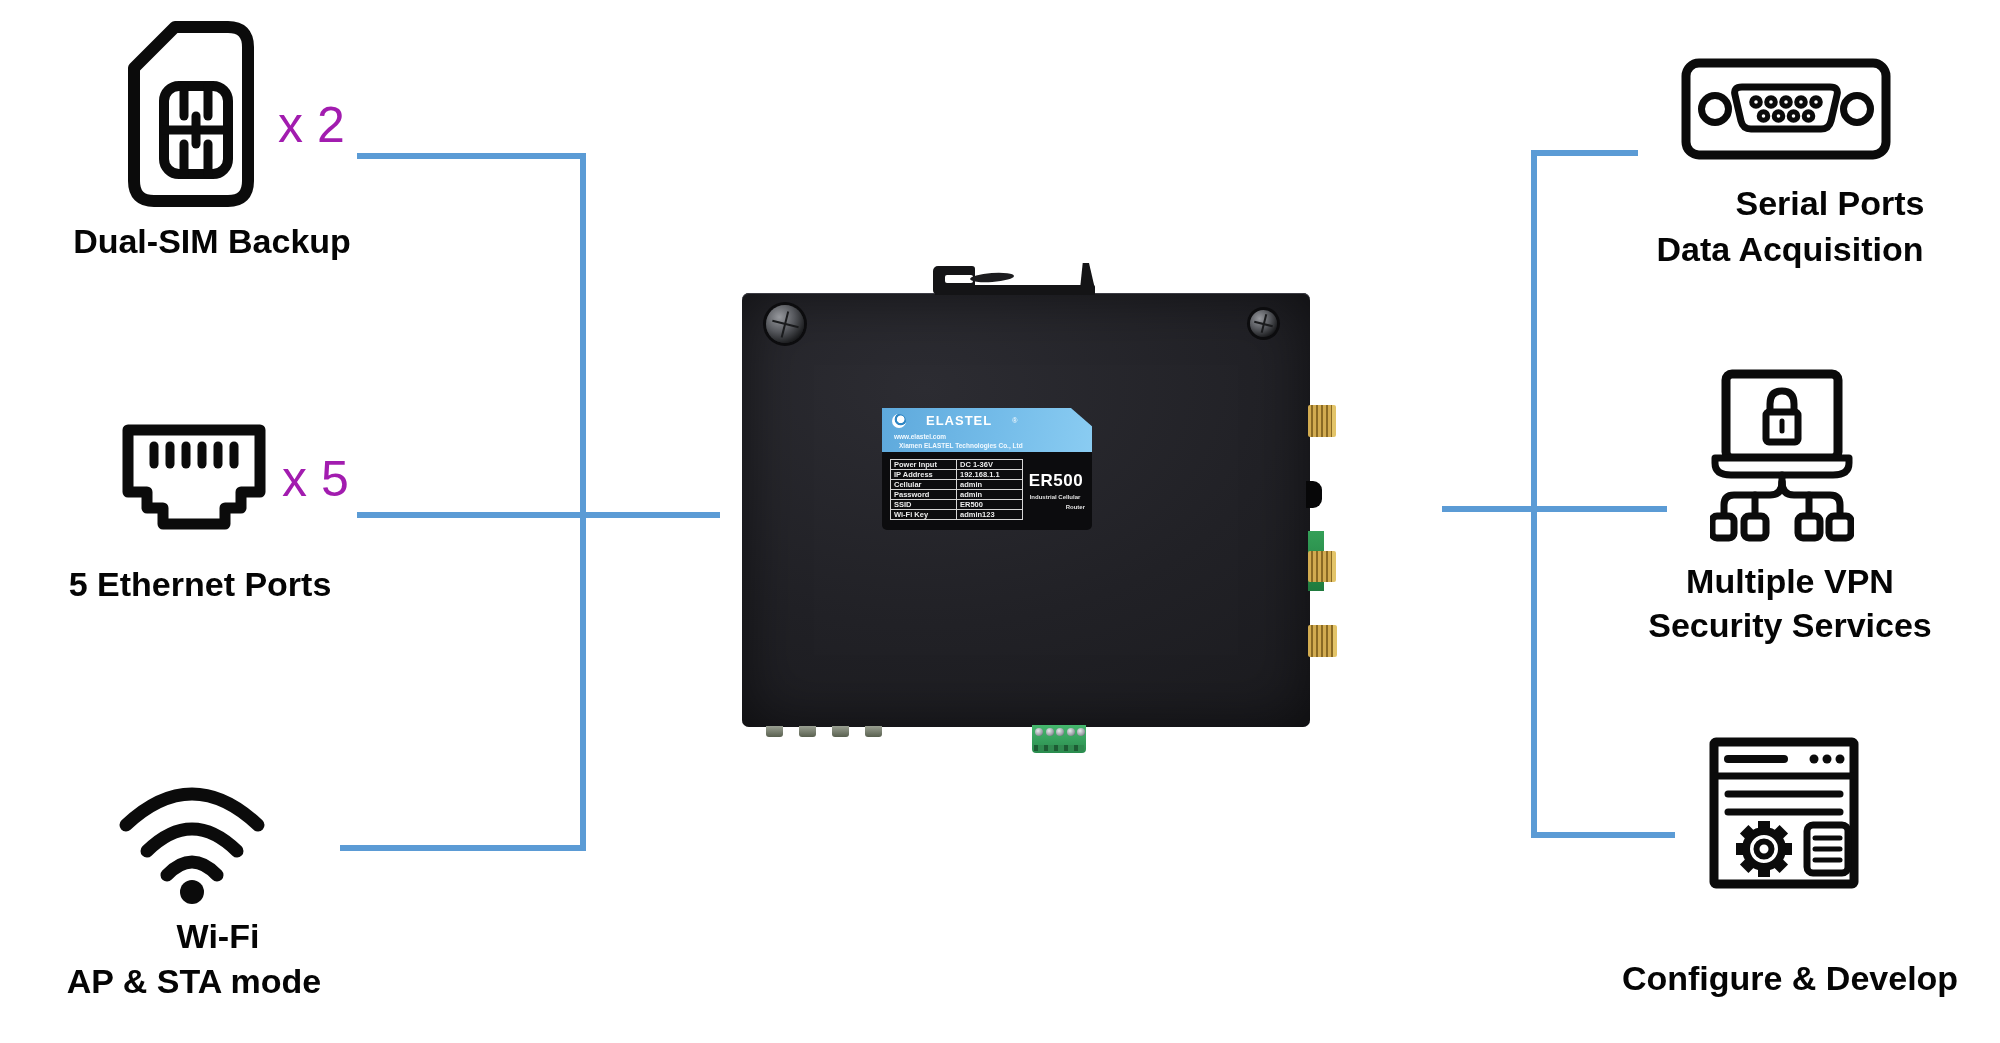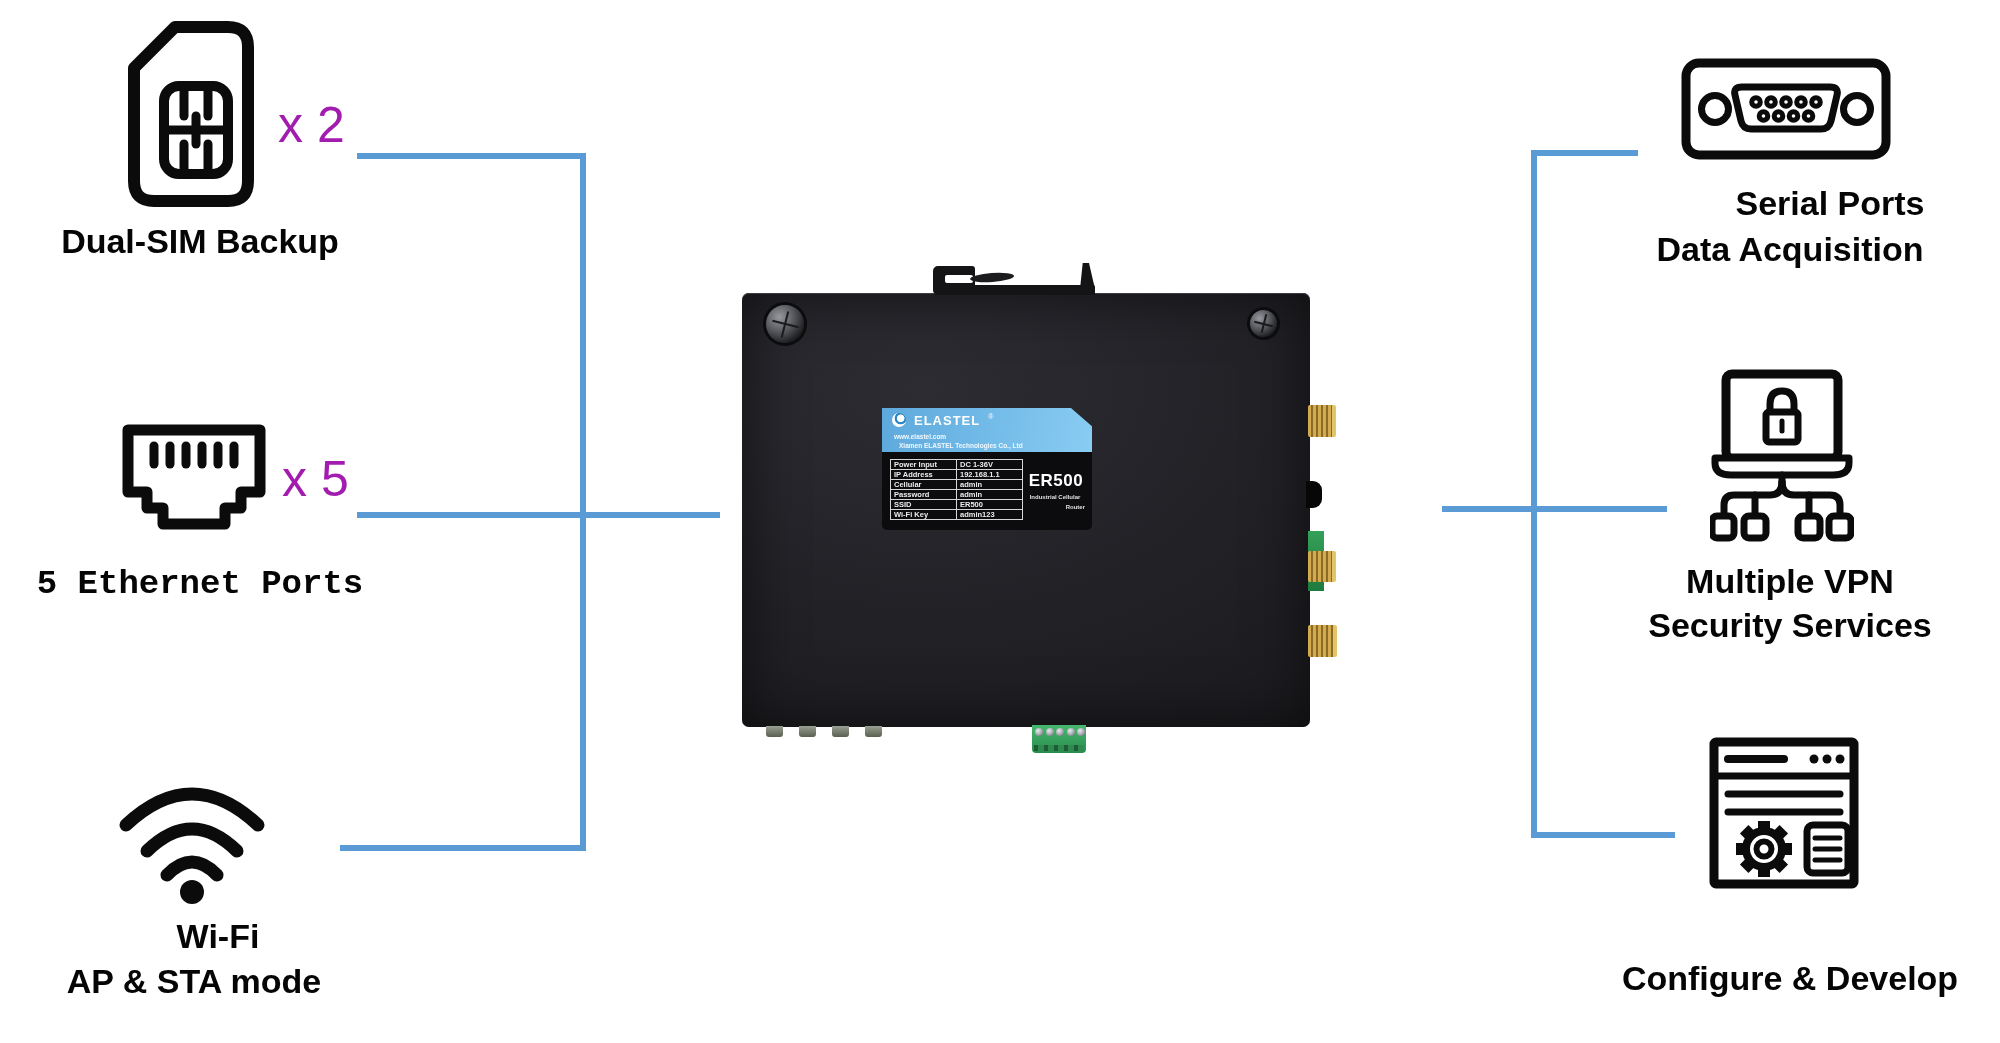--- a/index.html
+++ b/index.html
@@ -25,21 +25,21 @@
   .screw{position:absolute;border-radius:50%;
          background:radial-gradient(circle at 35% 32%, #97999e 0%, #55575c 42%, #17181a 78%);
          box-shadow:0 0 0 3px #0c0c0e;}
   .screw i{position:absolute;left:50%;top:15%;width:2px;height:70%;background:#1a1b1d;transform:translateX(-50%) rotate(14deg);}
   .screw b{position:absolute;top:50%;left:15%;height:2px;width:70%;background:#1a1b1d;transform:translateY(-50%) rotate(14deg);}
 
   .dev-label{position:absolute;left:140px;top:115px;width:210px;height:122px;background:#0c0c0e;
              border-radius:5px;clip-path:polygon(0 0,90% 0,100% 15%,100% 100%,0 100%);}
   .lab-head{position:absolute;left:0;top:0;right:0;height:44px;
             background:linear-gradient(100deg,#5ea9dc 0%,#74bce9 55%,#8accf2 100%);}
-  .brand-row{position:absolute;left:10px;top:5px;display:flex;gap:8px;}
+  .brand-row{position:absolute;left:10px;top:5px;display:flex;align-items:center;gap:20px;}
   .logo-dot{width:14px;height:14px;border-radius:50%;
             background:radial-gradient(circle at 62% 38%, #fff 0 28%, #2e86c4 34% 46%, #fff 52% 100%);}
   .brand-txt{font-weight:bold;font-size:13px;letter-spacing:1px;color:#fff;}
   .brand-reg{font-size:7px;color:#fff;vertical-align:top;}
   .lab-web{position:absolute;left:12px;top:25px;font-weight:bold;font-size:6.5px;color:#f0f9ff;}
   .lab-co{position:absolute;left:17px;top:34px;font-weight:bold;font-size:6.5px;color:#f0f9ff;}
   table.spec{position:absolute;left:8px;top:51px;border-collapse:collapse;}
   table.spec td{border:1px solid #d6d6d6;width:59px;height:8px;padding:0.5px 3px;
                 font-weight:bold;font-size:7.5px;line-height:8px;color:#ececec;white-space:nowrap;}
   .model{position:absolute;left:142px;top:63px;width:64px;text-align:center;
@@ -84,35 +84,35 @@
     <g stroke="#0b0b0b" stroke-width="9" stroke-linecap="round" fill="none">
       <path d="M37 110 H101"></path>
       <path d="M57 66 V96"></path>
         <path d="M81 66 V96"></path>
       <path d="M57 154 V124"></path>
         <path d="M81 154 V124"></path>
       <path d="M69 96 V124"></path>
     </g>
   </svg>
   <div class="mult" style="left:278px;top:96px;">x 2</div>
-  <div class="feat-label" style="left:0;top:221px;width:400px;">Dual-SIM Backup</div>
+  <div class="feat-label" style="left:12px;top:221px;width:400px;">Dual-SIM Backup</div>
 
   <svg class="icon" style="left:120px;top:422px;" width="148" height="116" viewBox="0 0 148 116">
     <path d="M8 8 H140 V70 H121 V86 H105 V102 H43 V86 H27 V70 H8 Z" fill="none" stroke="#0b0b0b" stroke-width="11" stroke-linejoin="round"></path>
     <g stroke="#0b0b0b" stroke-width="9" stroke-linecap="round">
       <path d="M34 24 V42"></path>
         <path d="M50 24 V42"></path>
         <path d="M66 24 V42"></path>
       <path d="M82 24 V42"></path>
         <path d="M98 24 V42"></path>
         <path d="M114 24 V42"></path>
     </g>
   </svg>
   <div class="mult" style="left:282px;top:450px;">x 5</div>
-  <div class="feat-label" style="left:0;top:564px;width:400px;font-family:Liberation Mono, monospace;">5 Ethernet Ports</div>
+  <div class="feat-label" style="left:0;top:564px;width:400px;">5 Ethernet Ports</div>
 
   <svg class="icon" style="left:112px;top:765px;" width="160" height="140" viewBox="0 0 160 140">
     <g stroke="#0b0b0b" stroke-width="13" stroke-linecap="round" fill="none">
       <path d="M14 60 Q80 -2 146 60"></path>
       <path d="M35 86 Q80 42 125 86"></path>
       <path d="M55 110 Q80 84 105 110"></path>
     </g>
     <circle cx="80" cy="127" r="12" fill="#0b0b0b"></circle>
   </svg>
   <div class="feat-label" style="left:0;top:916px;width:388px;margin-left:24px;">Wi-Fi</div>

